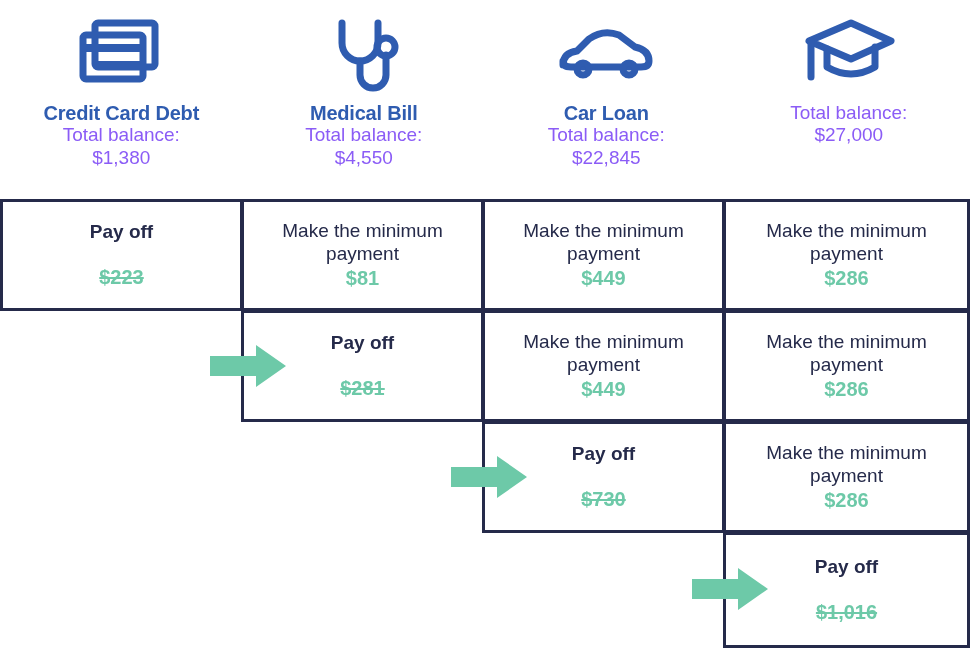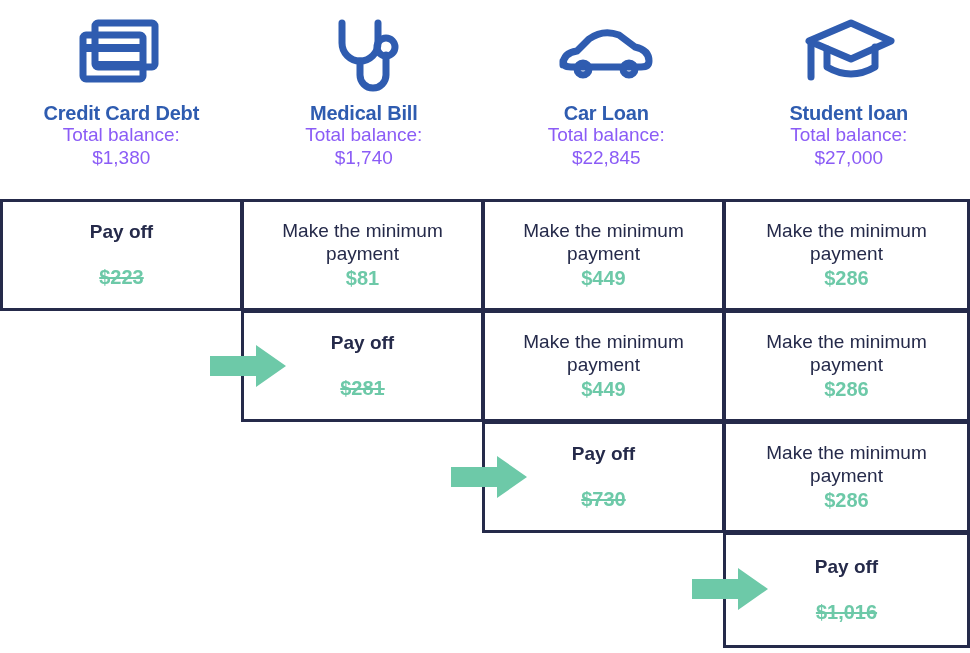--- a/index.html
+++ b/index.html
@@ -140,21 +140,21 @@
       <svg width="96" height="82" viewBox="0 0 96 82" aria-hidden="true">
         <g fill="none" stroke="#2F5CB0" stroke-width="7" stroke-linecap="round">
           <path d="M26 10 v20 a18 18 0 0 0 36 0 V10"></path>
           <path d="M44 48 v14 a13 13 0 0 0 26 0 V42"></path>
           <circle cx="70" cy="34" r="9"></circle>
         </g>
       </svg>
     </div>
     <div class="debt-name">Medical Bill</div>
     <div class="debt-balance-label">Total balance:</div>
-    <div class="debt-balance-value">$1,740</div>
+    <div class="debt-balance-value">$4,550</div>
   </div>
 
   <div class="debt-col">
     <div class="debt-icon">
       <svg width="110" height="82" viewBox="0 0 110 82" aria-hidden="true">
         <g fill="none" stroke="#2F5CB0" stroke-width="7" stroke-linejoin="round" stroke-linecap="round">
           <path d="M12 52 q0 -12 14 -14 l12 -12 q14 -10 30 -4 l16 12 q14 3 14 14 q0 6 -8 6 H20 q-8 0 -8 -6 Z"></path>
           <circle cx="32" cy="56" r="6"></circle>
           <circle cx="78" cy="56" r="6"></circle>
         </g>
@@ -168,21 +168,20 @@
   <div class="debt-col">
     <div class="debt-icon">
       <svg width="100" height="82" viewBox="0 0 100 82" aria-hidden="true">
         <g fill="none" stroke="#2F5CB0" stroke-width="7" stroke-linejoin="round" stroke-linecap="round">
           <path d="M10 28 L52 10 L92 28 L52 46 Z"></path>
           <path d="M28 36 v18 q24 14 48 0 V34"></path>
           <path d="M12 28 v36"></path>
         </g>
       </svg>
     </div>
-    <div class="debt-name">Student loan</div>
     <div class="debt-balance-label">Total balance:</div>
     <div class="debt-balance-value">$27,000</div>
   </div>
 
 </div>
 
 <div class="plan-grid">
 
   <div class="cell" style="left:0px;   top:0px;">
     <div class="cell-action payoff">Pay off</div>

